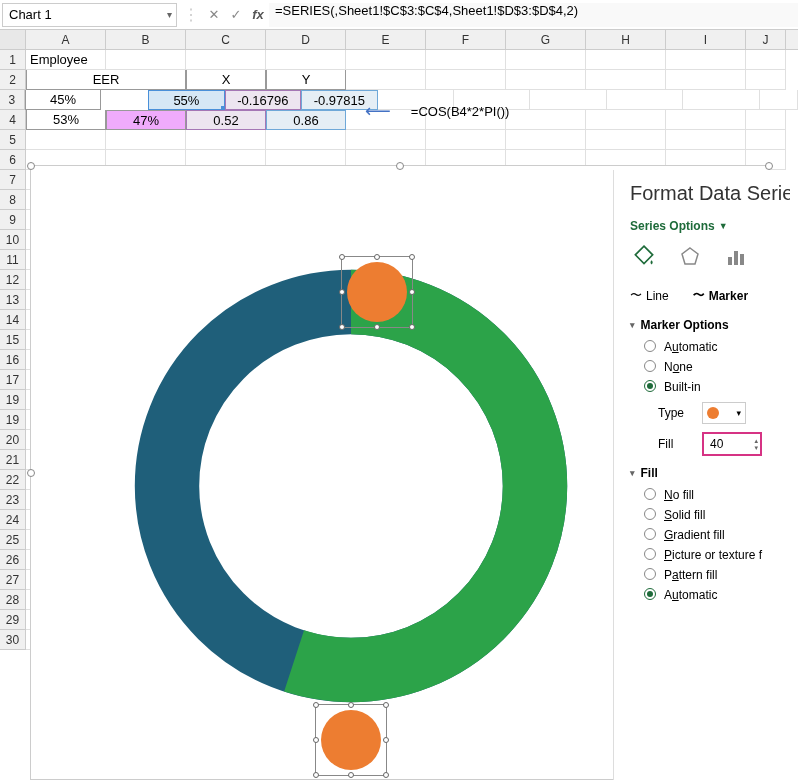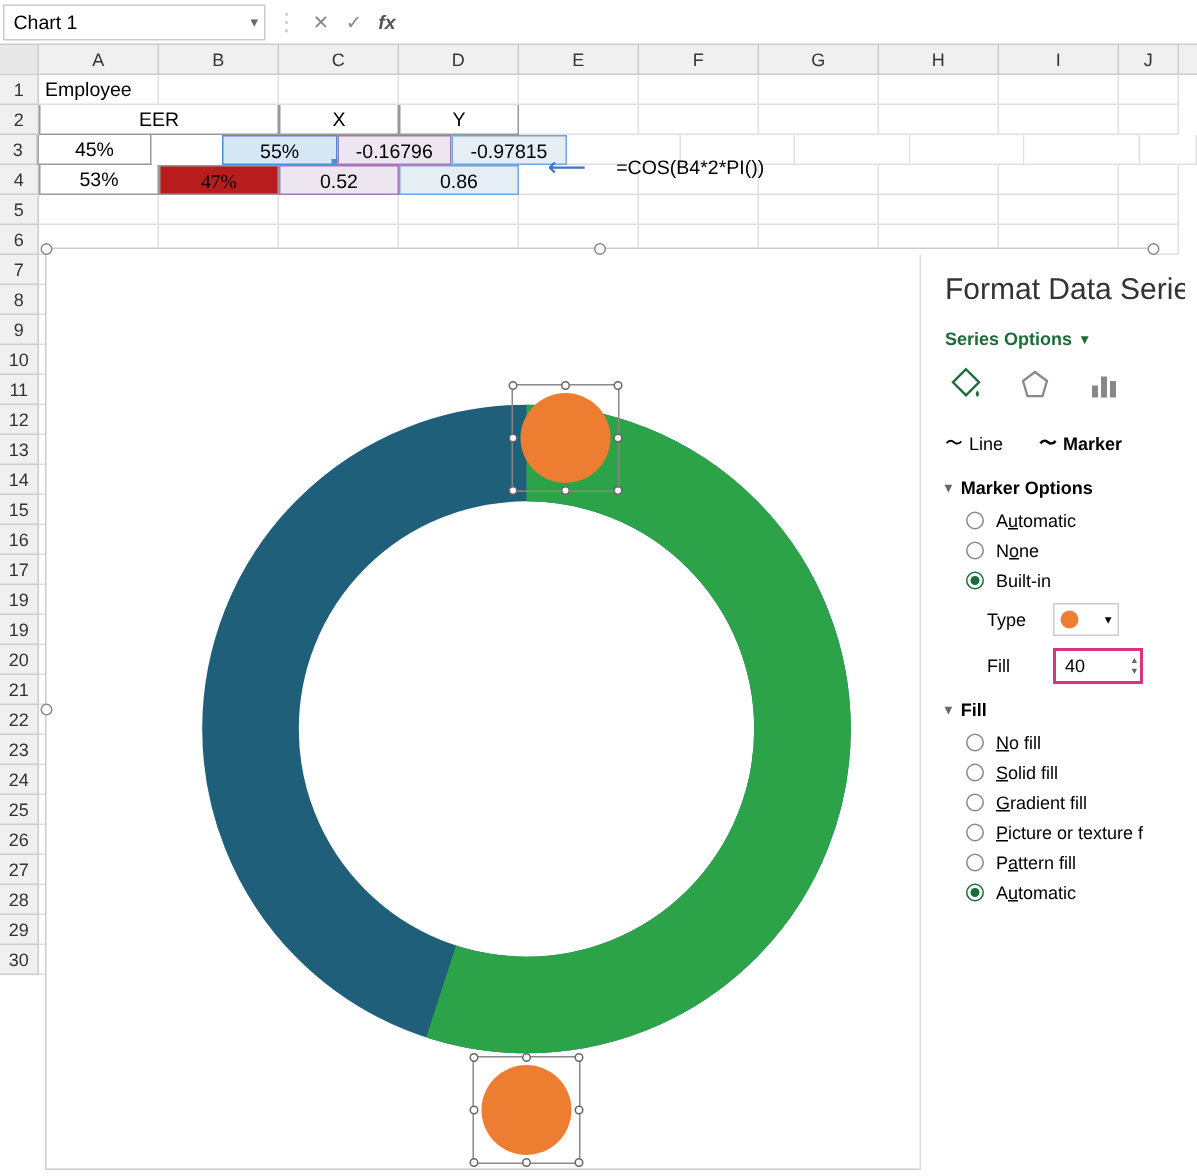--- a/index.html
+++ b/index.html
@@ -20,21 +20,21 @@
 .col-h { border-right: 1px solid #ccc; text-align: center; line-height: 20px; color: #333; }
 
 
 .grid { position: relative; }
 .row { display: flex; height: 20px; }
 .row-h { width: 26px; background: #f0f0f0; border-right: 1px solid #ccc; border-bottom: 1px solid #ccc; text-align: center; font-size: 12px; line-height: 20px; color: #333; }
 .cell { border-right: 1px solid #e0e0e0; border-bottom: 1px solid #e0e0e0; font-size: 13px; line-height: 20px; padding: 0 4px; text-align: center; background: #fff; position: relative; }
 .cell.header-cell { border: 1px solid #999; border-top: none; font-weight: normal; }
 .cell.title-cell { text-align: left; border-right: 1px solid #e0e0e0; }
 .cell.b3 { background: #d6e7f5; border: 1px solid #4a90d9; margin-left: 47px; }
-.cell.b4 { background: #b91c1c; border: 1px solid #999; font-family: Liberation Serif, serif; }
+.cell.b4 { background: #f0abfc; border: 1px solid #999; }
 .cell.c34 { background: #ede5f0; border: 1px solid #a577b5; }
 .cell.d34 { background: #e5eef5; border: 1px solid #6fa8d8; }
 .sel-corner { position: absolute; width: 6px; height: 6px; background: #4a90d9; right: -3px; bottom: -3px; }
 
 
 .arrow-note { position: absolute; left: 365px; top: 100px; display: flex; align-items: center; gap: 20px; font-size: 13px; }
 .arrow { color: #4472c4; font-size: 18px; }
 
 
 .chart-container { position: absolute; left: 30px; top: 165px; width: 740px; height: 615px; border: 1px solid #ccc; background: #fff; }
@@ -55,21 +55,21 @@
 .fp-title { font-size: 20px; color: #333; margin-bottom: 14px; white-space: nowrap; overflow: hidden; }
 .fp-sub { font-size: 12px; font-weight: 600; color: #1e6b3a; margin-bottom: 10px; display: flex; align-items: center; gap: 4px; }
 .fp-sub .chev { font-size: 9px; }
 .fp-tabs { display: flex; gap: 18px; margin-bottom: 16px; }
 .fp-tab { width: 28px; height: 28px; display: flex; align-items: center; justify-content: center; cursor: pointer; }
 .fp-linemark { display: flex; gap: 24px; font-size: 12px; margin-bottom: 14px; }
 .fp-lm { display: flex; align-items: center; gap: 4px; cursor: pointer; }
 .fp-lm.active { font-weight: 600; }
 .fp-section { font-size: 12px; font-weight: 600; margin: 10px 0 8px; display: flex; align-items: center; gap: 6px; cursor: pointer; }
 .fp-section .chev { font-size: 9px; color: #666; }
-.fp-radio { display: flex; align-items: center; gap: 8px; font-size: 12px; margin: 6px 0 6px 14px; cursor: pointer; }
+.fp-radio { display: flex; align-items: flex-start; gap: 8px; font-size: 12px; margin: 6px 0 6px 14px; cursor: pointer; }
 .radio-o { width: 12px; height: 12px; border: 1px solid #888; border-radius: 50%; position: relative; flex-shrink: 0; }
 .radio-o.checked::after { content: ''; position: absolute; width: 6px; height: 6px; background: #1e6b3a; border-radius: 50%; left: 2px; top: 2px; }
 .radio-o.checked { border-color: #1e6b3a; }
 .fp-field { display: flex; align-items: center; gap: 8px; font-size: 12px; margin: 8px 0 8px 28px; }
 .fp-field label { width: 36px; }
 .type-dd { width: 44px; height: 22px; border: 1px solid #ccc; display: flex; align-items: center; justify-content: space-between; padding: 0 4px; cursor: pointer; }
 .type-swatch { width: 12px; height: 12px; background: #ed7d31; border-radius: 50%; }
 .size-input { width: 60px; height: 24px; border: 2px solid #d63384; display: flex; align-items: center; padding: 0 6px; font-size: 12px; position: relative; }
 .spinner { position: absolute; right: 2px; display: flex; flex-direction: column; font-size: 7px; color: #666; line-height: 7px; }
 .underline { text-decoration: underline; }
@@ -79,20 +79,21 @@
 
 <div class="formula-bar">
   <div class="name-box">
     <span>Chart 1</span>
     <span class="dd">▾</span>
   </div>
   <span class="fb-sep">⋮</span>
   <div class="fb-btn">✕</div>
   <div class="fb-btn">✓</div>
   <div class="fb-btn fx">fx</div>
+  <div class="formula-input">=SERIES(,Sheet1!$C$3:$C$4,Sheet1!$D$3:$D$4,2)</div>
 </div>
 
 <div class="col-headers">
   <div class="corner"></div>
 <div class="col-h" style="width: 80px;">A</div>
     <div class="col-h" style="width: 80px;">B</div>
     <div class="col-h" style="width: 80px;">C</div>
     <div class="col-h" style="width: 80px;">D</div>
     <div class="col-h" style="width: 80px;">E</div>
     <div class="col-h" style="width: 80px;">F</div>

